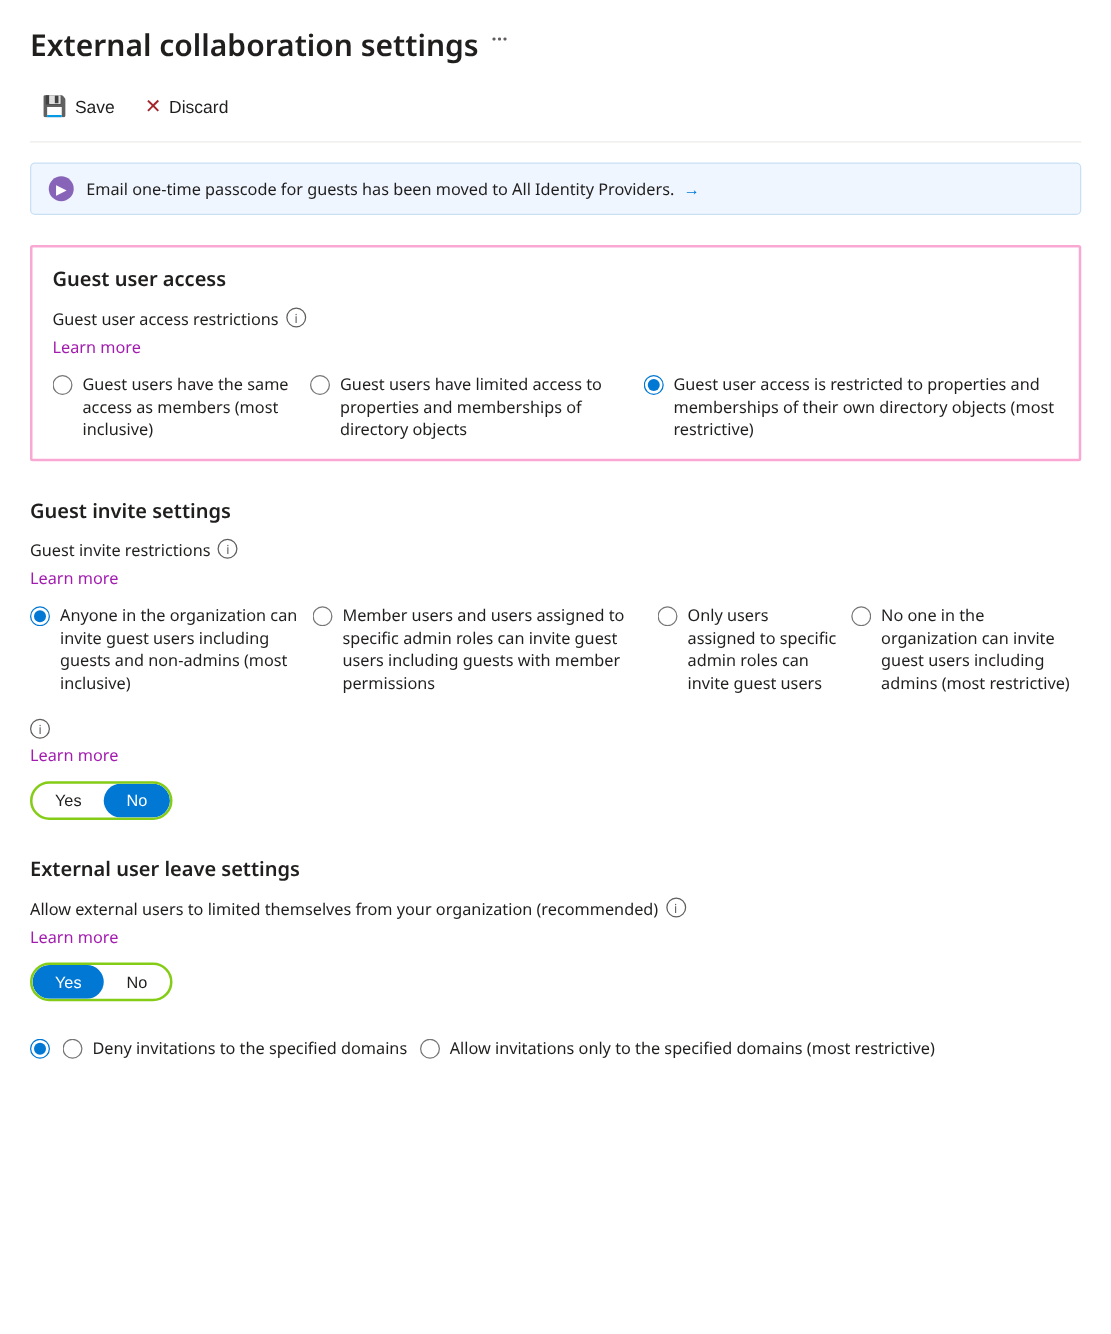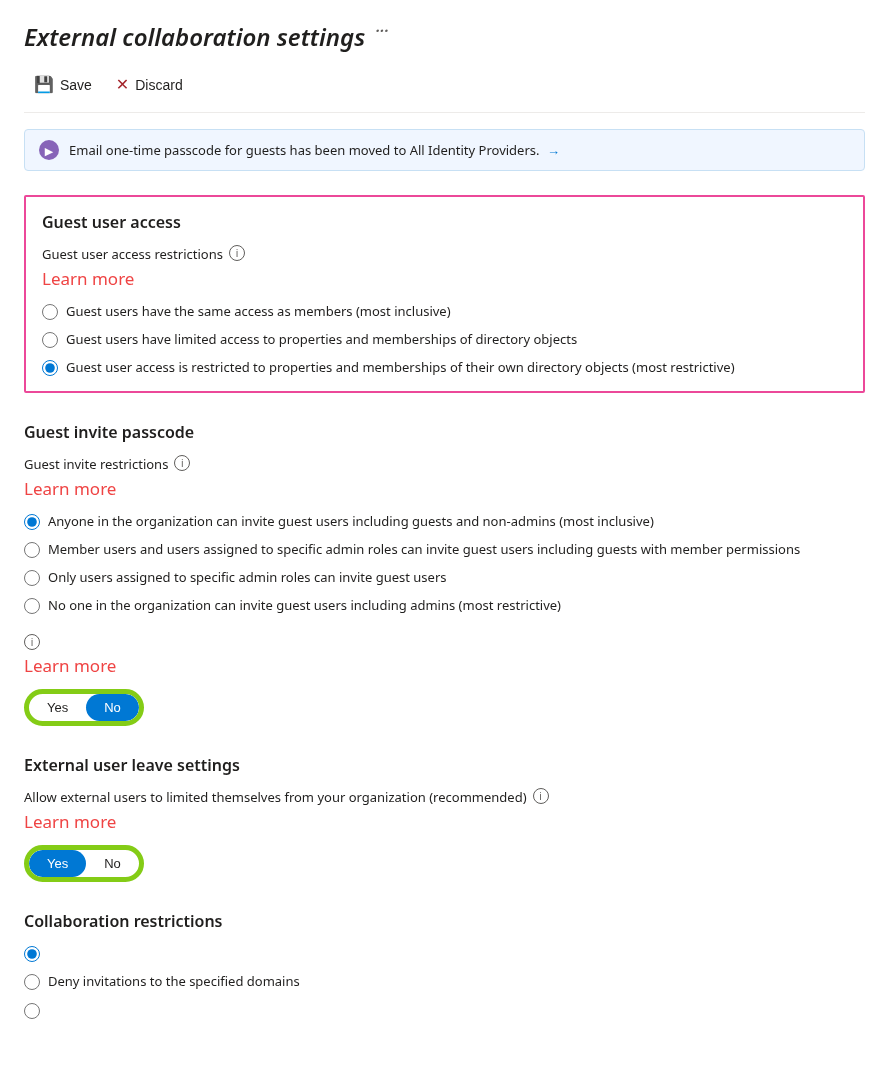--- a/index.html
+++ b/index.html
@@ -12,21 +12,20 @@
       max-width: 889px;
     }
 
     .page-title {
       font-size: 24px;
       font-weight: 600;
       color: #201f1e;
       margin-bottom: 16px;
       display: flex;
       gap: 10px;
-      font-style: italic;
     }
 
     .more-icon {
       font-size: 16px;
       color: #605e5c;
       cursor: pointer;
     }
 
     .toolbar {
       display: flex;
@@ -85,21 +84,21 @@
     .notif-arrow {
       color: #0078d4;
       margin-left: 4px;
     }
 
     .section {
       margin-bottom: 28px;
     }
 
     .section-bordered {
-      border: 2px solid #ec4899;
+      border: 2px solid #f9a8d4;
       border-radius: 2px;
       padding: 14px 16px;
       margin-bottom: 28px;
     }
 
     .section-title {
       font-size: 16px;
       font-weight: 600;
       color: #201f1e;
       margin-bottom: 12px;
@@ -122,31 +121,31 @@
       height: 16px;
       border: 1px solid #605e5c;
       border-radius: 50%;
       font-size: 10px;
       color: #605e5c;
       cursor: pointer;
       flex-shrink: 0;
     }
 
     .learn-more {
-      color: #ef4444;
+      color: #a21caf;
       text-decoration: none;
-      font-size: 17px;
+      font-size: 13px;
       display: block;
       margin-bottom: 12px;
       cursor: pointer;
     }
 
     .radio-group {
       display: flex;
-      flex-direction: column;
+      flex-direction: row;
       gap: 10px;
     }
 
     .radio-option {
       display: flex;
       align-items: flex-start;
       gap: 8px;
       font-size: 13px;
       cursor: pointer;
     }
@@ -161,21 +160,21 @@
     }
 
     .radio-option label {
       cursor: pointer;
       line-height: 1.4;
     }
 
     .toggle-group {
       display: flex;
       align-items: center;
-      border: 5px solid #84cc16;
+      border: 2px solid #84cc16;
       border-radius: 20px;
       overflow: hidden;
       width: fit-content;
       margin-top: 8px;
     }
 
     .toggle-btn {
       padding: 6px 18px;
       border: none;
       background: transparent;
@@ -234,21 +233,21 @@
       <label for="gua2">Guest users have limited access to properties and memberships of directory objects</label>
     </div>
     <div class="radio-option">
       <input type="radio" name="guest_user_access" id="gua3" checked="" style="">
       <label for="gua3">Guest user access is restricted to properties and memberships of their own directory objects (most restrictive)</label>
     </div>
   </div>
 </div>
 
 <div class="section">
-  <div class="section-title">Guest invite passcode</div>
+  <div class="section-title">Guest invite settings</div>
   <div class="field-label">
     <span>Guest invite restrictions</span>
     <span class="info-icon">i</span>
   </div>
   <a class="learn-more">Learn more</a>
   <div class="radio-group">
     <div class="radio-option">
       <input type="radio" name="guest_invite" id="gi1" checked="" style="">
       <label for="gi1">Anyone in the organization can invite guest users including guests and non-admins (most inclusive)</label>
     </div>
@@ -285,26 +284,26 @@
     <span class="info-icon">i</span>
   </div>
   <a class="learn-more">Learn more</a>
   <div class="toggle-group">
     <button class="toggle-btn active" id="leave-yes">Yes</button>
     <button class="toggle-btn" id="leave-no">No</button>
   </div>
 </div>
 
 <div class="section">
-  <div class="section-title">Collaboration restrictions</div>
   <div class="radio-group">
     <div class="radio-option">
       <input type="radio" name="collab_restrictions" id="cr1" checked="" style="">
     </div>
     <div class="radio-option">
       <input type="radio" name="collab_restrictions" id="cr2" style="">
       <label for="cr2">Deny invitations to the specified domains</label>
     </div>
     <div class="radio-option">
       <input type="radio" name="collab_restrictions" id="cr3" style="">
+      <label for="cr3">Allow invitations only to the specified domains (most restrictive)</label>
     </div>
   </div>
 </div>
 
 </body></html>

